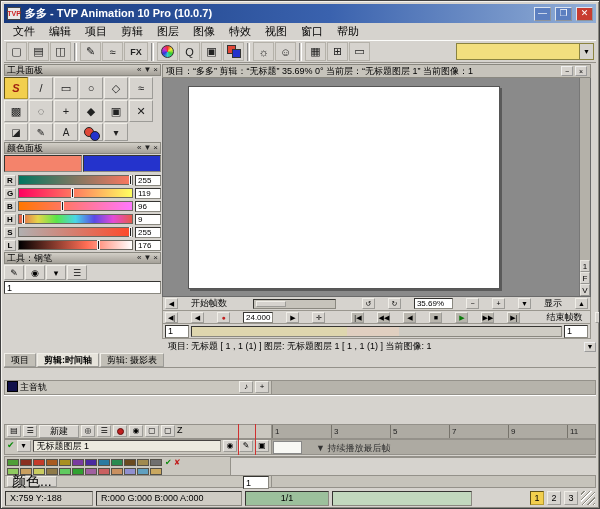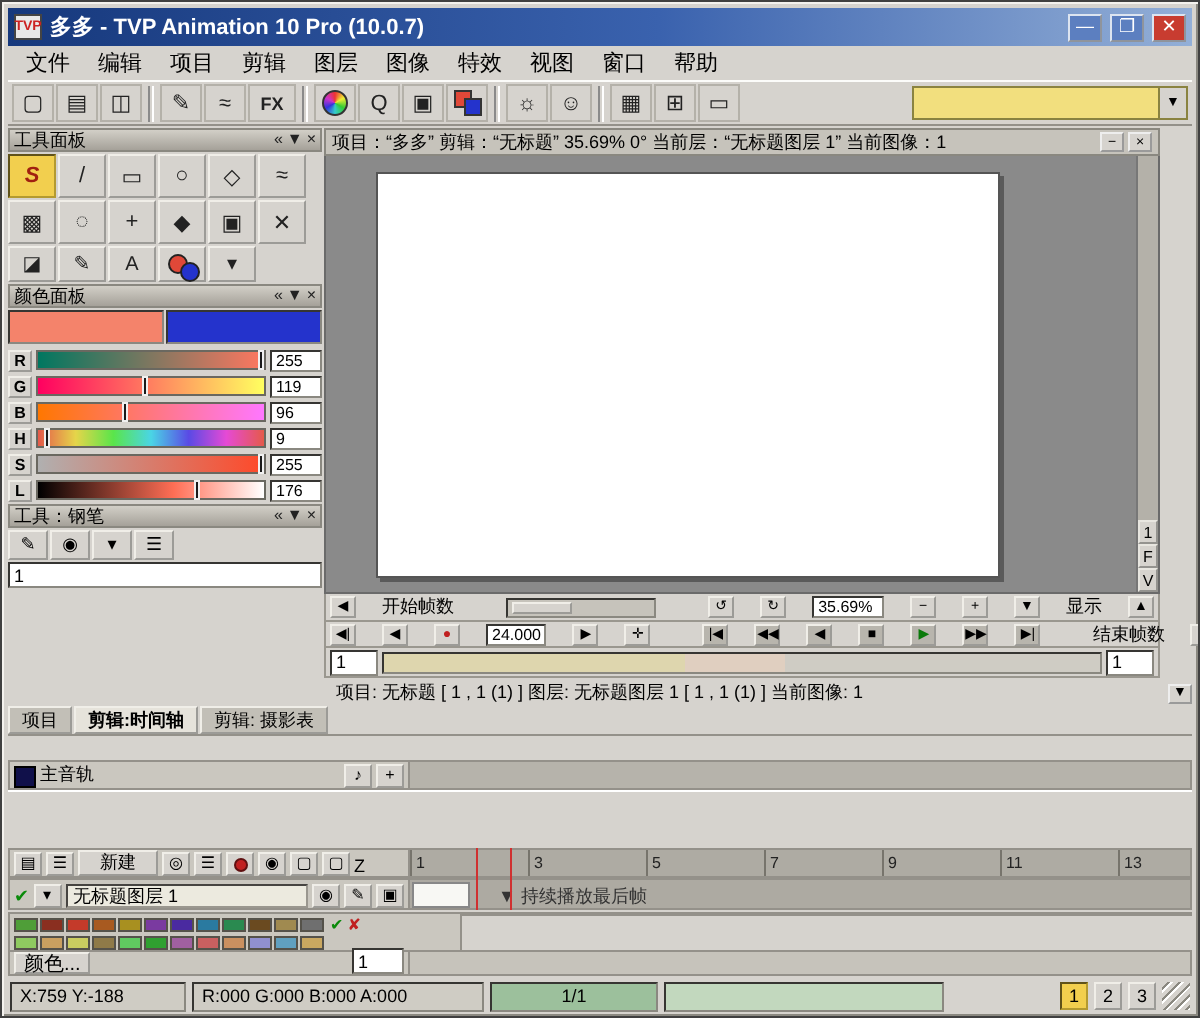--- a/index.html
+++ b/index.html
@@ -66,21 +66,21 @@
 .sl1{background:linear-gradient(90deg,rgb(255,0,96),rgb(255,255,96));}
 .sl2{background:linear-gradient(90deg,rgb(255,119,0),rgb(255,119,255));}
 .sl3{background:linear-gradient(90deg,#e55a4a,#e5d54a,#5ae54a,#4ad5e5,#5a4ae5,#e54ad5,#e55a4a);}
 .sl4{background:linear-gradient(90deg,#b0b0b0,rgb(255,72,40));}
 .sl5{background:linear-gradient(90deg,#000,rgb(255,110,85) 60%,#fff);}
 .penrow{display:flex;gap:1px;margin-bottom:1px;}
 .pen-ic{width:20px;height:15px;border:1px outset #f0eee8;background:#d6d3ce;font-size:9px;
   display:flex;align-items:center;justify-content:center;}
 input.fld{background:#fff;border:1px inset #8a8880;font-size:9px;height:13px;padding:0 2px;width:100%;}
 
-.canvas-col{position:absolute;left:161px;top:63px;right:19px;height:275px;display:flex;flex-direction:column;}
+.canvas-col{position:absolute;left:161px;top:63px;right:8px;height:275px;display:flex;flex-direction:column;}
 .cinfo{height:14px;background:#c6c3bb;border:1px solid #8a8880;display:flex;align-items:center;
   font-size:9px;padding:0 3px;gap:2px;white-space:nowrap;overflow:hidden;}
 .cinfo .it{flex:1;overflow:hidden;}
 .mini{width:12px;height:10px;border:1px outset #eee;background:#d6d3ce;font-size:7px;line-height:1;
   display:flex;align-items:center;justify-content:center;flex:none;}
 .viewport{flex:1;background:#8a8a8a;position:relative;border:1px solid #6a6a6a;border-top:none;}
 .page{position:absolute;left:25px;top:8px;width:312px;height:203px;background:#fff;border:1px solid #555;
   box-shadow:2px 2px 0 #5a5a5a;}
 .rail{position:absolute;right:0;top:0;bottom:0;width:11px;background:#b4b1a9;border-left:1px solid #777;
   display:flex;flex-direction:column;justify-content:flex-end;}
@@ -107,21 +107,21 @@
 .timeline{position:absolute;left:3px;top:339px;right:3px;height:148px;background:#d6d3ce;display:flex;flex-direction:column;}
 .tlinfo{height:13px;display:flex;align-items:center;font-size:9px;padding-left:164px;white-space:nowrap;overflow:hidden;}
 .tlinfo .txt{flex:1;overflow:hidden;}
 .tltabs{height:15px;display:flex;gap:1px;align-items:flex-end;border-bottom:1px solid #94918a;}
 .tltab{height:14px;border:1px outset #f0eee8;background:#c2bfb7;font-size:9px;padding:0 6px;
   display:flex;align-items:center;white-space:nowrap;}
 .tltab.active{background:#e6e3db;font-weight:bold;}
 .tlgap1{height:12px;}
 .tlgap2{height:29px;border-top:1px solid #fff;}
 .trackrow{display:flex;}
-.lcol{width:201px;flex:none;background:#cac7bf;border:1px solid #94918a;display:flex;align-items:flex-end;gap:2px;padding:0 2px;}
+.lcol{width:268px;flex:none;background:#cac7bf;border:1px solid #94918a;display:flex;align-items:flex-start;gap:2px;padding:0 2px;}
 .tarea{flex:1;border:1px solid #94918a;border-left:none;}
 .audio-row{height:15px;}
 .audio-row .tarea{background:#b6b3ab;}
 .navy{width:11px;height:11px;background:#10104a;border:1px solid #000;flex:none;}
 .lbl9{font-size:9px;white-space:nowrap;}
 .ruler-row{height:15px;}
 .ruler{display:flex;background:#aeaba3;overflow:hidden;}
 .rcell{width:59px;flex:none;border-left:1px solid #77746c;font-size:8px;padding:2px 0 0 2px;color:#222;}
 .newbtn{height:13px;border:1px outset #f0eee8;background:#d6d3ce;font-size:9px;padding:0 10px;
   display:flex;align-items:center;}
@@ -136,21 +136,21 @@
 .chk{color:#0a8a0a;font-size:9px;}
 .chips-row{height:20px;align-items:flex-start;padding-top:1px;}
 .chips-col{width:227px;flex:none;background:#cac7bf;border:1px solid #94918a;padding:1px 2px;}
 .chiprow{display:flex;align-items:center;height:9px;}
 .chip{width:12px;height:7px;border:1px solid #55524a;display:inline-block;margin-right:1px;flex:none;}
 .chipmark{font-size:8px;margin-left:2px;line-height:1;}
 .ok{color:#0a8a0a;}.no{color:#c02020;}
 .chips-row .tarea{background:#c6c3bb;}
 .colors-row{height:13px;}
 .colors-row .tarea{background:#c6c3bb;}
-.colorbtn{height:11px;border:1px outset #f0eee8;background:#d6d3ce;font-size:10px;padding:0 4px;
+.colorbtn{height:11px;border:1px outset #f0eee8;background:#d6d3ce;font-size:14px;padding:0 4px;
   display:flex;align-items:center;white-space:nowrap;}
 .colors-row input{width:26px;}
 .redline{position:absolute;width:1px;height:31px;top:84px;background:#d03030;z-index:5;}
 .rl1{left:234px;}.rl2{left:251px;}
 
 .statusbar{position:absolute;left:3px;top:488px;right:3px;height:18px;display:flex;align-items:center;gap:3px;padding:1px 1px;}
 .sbox{height:15px;border:1px inset #8a8880;background:#cfccc4;font-size:9px;display:flex;align-items:center;padding:0 4px;white-space:nowrap;}
 .sb-coords{width:88px;}
 .sb-rgb{width:146px;}
 .sb-g1{width:84px;background:#9cc09c;justify-content:center;}

